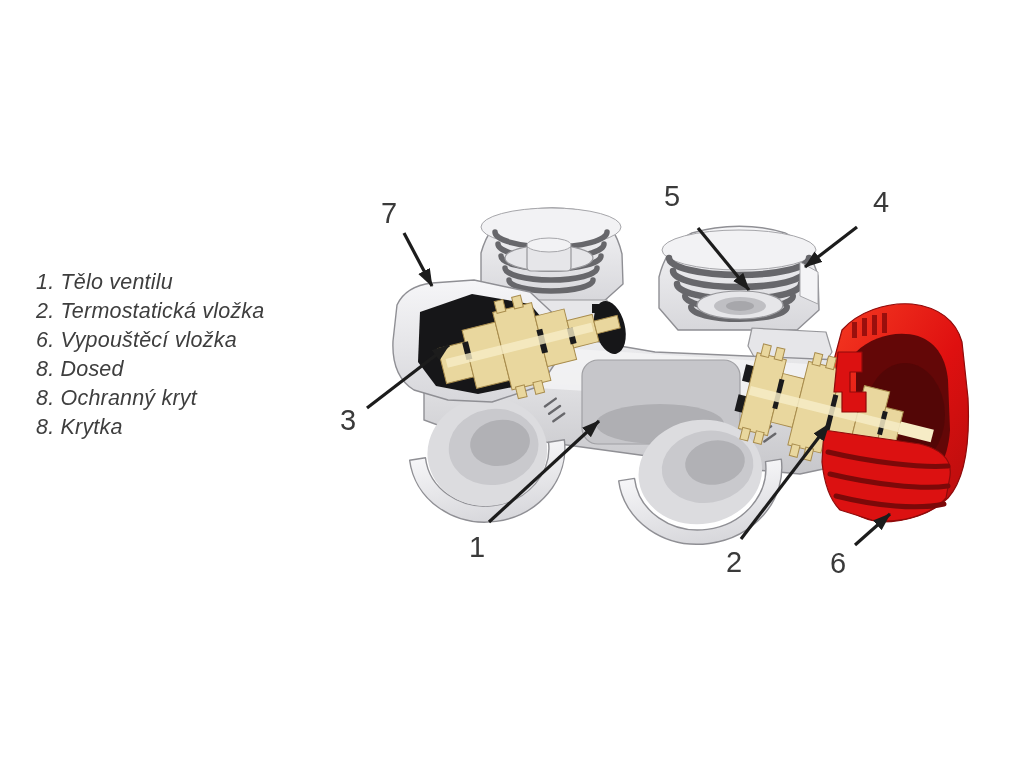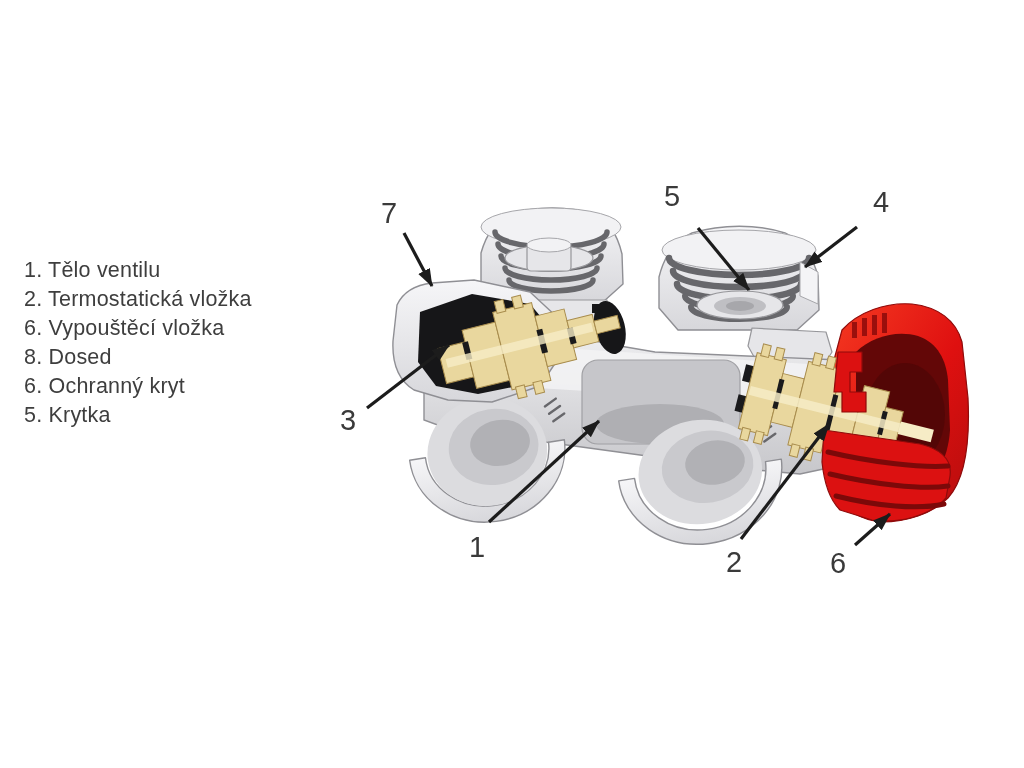--- a/index.html
+++ b/index.html
@@ -1,20 +1,20 @@
 <!DOCTYPE html>
 <html><head>
 <meta charset="utf-8">
 <style>
   html,body{margin:0;padding:0;background:#ffffff;}
   .stage{
     position:relative;width:1024px;height:768px;background:#ffffff;
     font-family:"Liberation Sans",sans-serif;overflow:hidden;
   }
-  .legend{position:absolute;left:24px;top:256px;margin:0;padding:0;list-style:none;}
+  .legend{position:absolute;left:24px;top:256px;margin:12px;padding:0;list-style:none;font-style:italic;}
   .legend li{
     font-size:21.5px;line-height:29px;color:#3e3e3e;letter-spacing:.2px;
     white-space:nowrap;
   }
   svg.diagram{position:absolute;left:0;top:0;}
   
   .grey   {fill:url(#gBody);stroke:#8f8f94;stroke-width:1.4;stroke-linejoin:round;}
   .greyflat{fill:#e6e6e9;stroke:#97979b;stroke-width:1.2;stroke-linejoin:round;}
   .face   {fill:#f2f2f4;stroke:#a6a6aa;stroke-width:1;}
   .recess {fill:#c6c6ca;stroke:#a0a0a4;stroke-width:1.2;}
@@ -33,22 +33,22 @@
 </head>
 <body>
 
 <div class="stage">
 
   <ul class="legend">
     <li>1. Tělo ventilu</li>
     <li>2. Termostatická vložka</li>
     <li>6. Vypouštěcí vložka</li>
     <li>8. Dosed</li>
-    <li>6. Ochranný kryt</li>
-    <li>5. Krytka</li>
+    <li>8. Ochranný kryt</li>
+    <li>8. Krytka</li>
   </ul>
 
   <svg class="diagram" width="1024" height="768" viewBox="0 0 1024 768">
     <defs>
       <linearGradient id="gBody" x1="0" y1="0" x2="0" y2="1">
         <stop offset="0" stop-color="#f6f6f8"></stop>
         <stop offset="1" stop-color="#d7d7db"></stop>
       </linearGradient>
       <linearGradient id="gBody2" x1="0" y1="0" x2="0" y2="1">
         <stop offset="0" stop-color="#efeff1"></stop>

